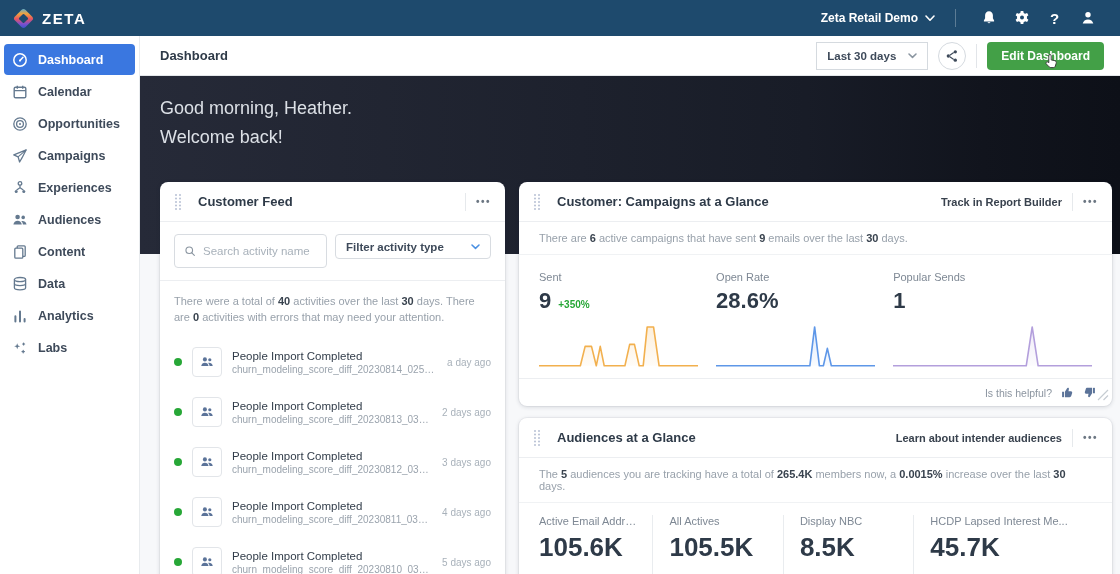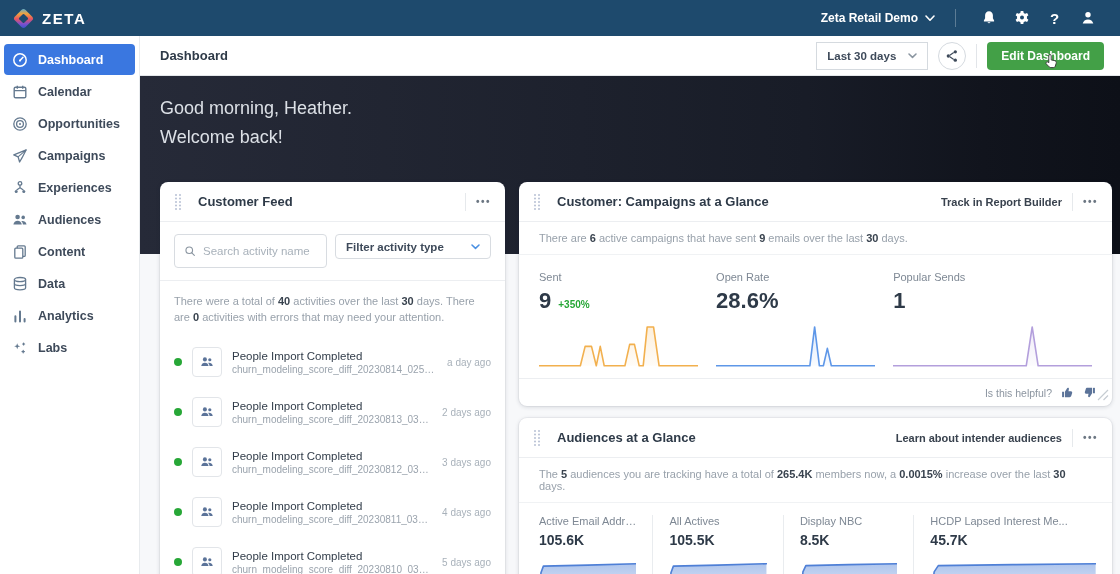--- a/index.html
+++ b/index.html
@@ -83,21 +83,21 @@
   .spark { width:100%; height:44px; margin-top:10px; display:block; }
   .helpful-row { border-top:1px solid #ECEEF1; height:28px; display:flex; align-items:center; justify-content:flex-end; padding:0 16px; gap:9px; font-size:10.5px; color:#8C95A0; position:relative; margin-top:4px; }
   .thumb { color:#5B7399; cursor:pointer; display:flex; }
   .resize-corner { position:absolute; right:3px; bottom:3px; color:#C6CCD2; cursor:nwse-resize; }
 
   .aud-metrics { display:flex; padding:12px 0 0; }
   .aud-metric { flex:1; padding:0 16px; border-left:1px solid #E9ECEF; min-width:0; }
   .aud-metric:first-child { border-left:none; padding-left:20px; }
   .aud-metric:last-child { flex:1.7; }
   .aud-label { font-size:11px; color:#7E8894; margin-bottom:5px; white-space:nowrap; overflow:hidden; text-overflow:ellipsis; }
-  .aud-value { font-size:14px; font-weight:700; color:#2E3A48; }
+  .aud-value { font-size:26px; font-weight:700; color:#2E3A48; }
   .aud-spark { width:100%; height:52px; margin-top:12px; display:block; }
 
   .cursor-hand { position:absolute; left:1044px; top:53px; z-index:99; pointer-events:none; }
 </style>
 </head>
 <body>
 
 <header class="navbar">
   <div class="logo">
     <span class="logo-diamond"></span>

